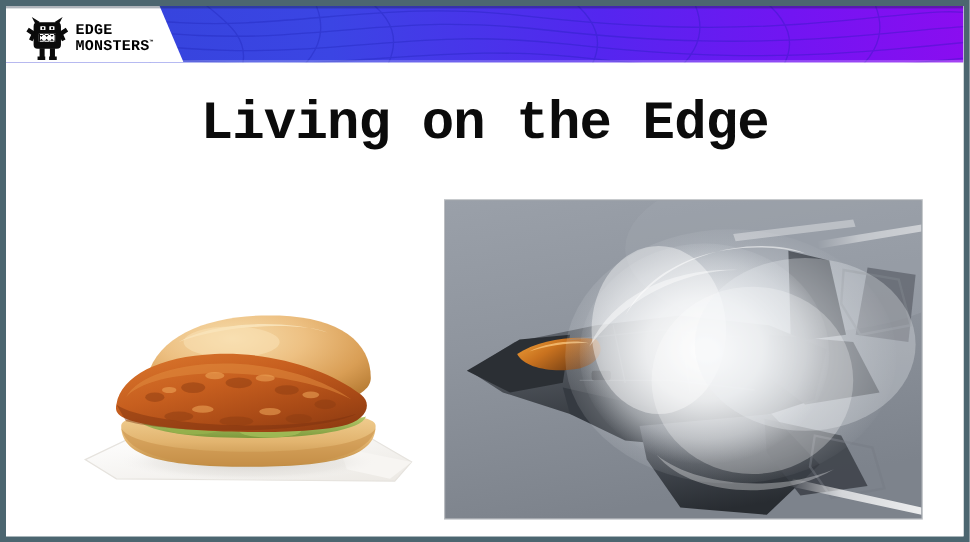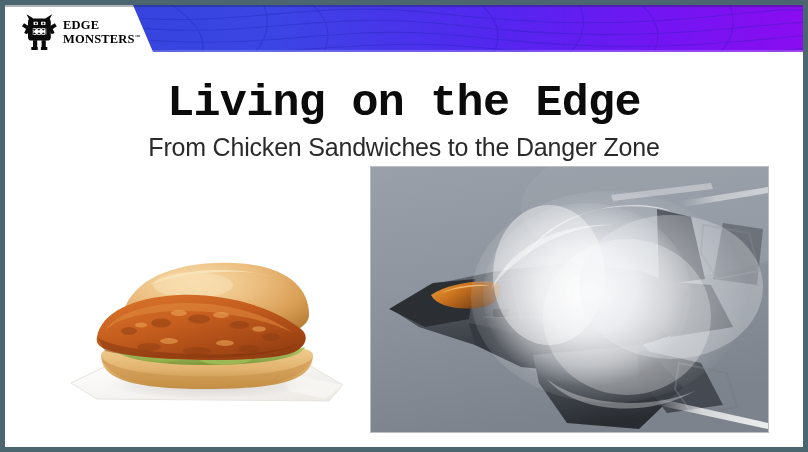--- a/index.html
+++ b/index.html
@@ -69,21 +69,21 @@
     display:flex;align-items:center;gap:4px;
     z-index:5;
   }
   .logo-mark{width:38px;height:40px;display:block;}
   .logo-words{
     display:flex;flex-direction:column;
     line-height:1.0;
     color:#000;
   }
   .logo-line1,.logo-line2{
-    font-family:Liberation Serif, serif;
+    font-family:Liberation Mono, monospace;
     font-weight:bold;
     letter-spacing:.2px;
     white-space:nowrap;
   }
   .logo-line1{font-size:12.5px;}
   .logo-line2{font-size:12.5px;margin-top:1.5px;}
   .logo-tm{font-size:5px;vertical-align:super;font-weight:bold;}
 
   
   .title{
@@ -193,21 +193,20 @@
           <rect x="24.5" y="16.2" width="1.0" height="6.6"></rect>
         </g>
       </svg>
       <div class="logo-words">
         <span class="logo-line1">EDGE</span>
         <span class="logo-line2"><span>MONSTERS</span><span class="logo-tm">™</span></span>
       </div>
     </div>
 
     <div class="title">Living on the Edge</div>
-    <div class="subtitle">From Chicken Sandwiches to the Danger Zone</div>
 
     <div class="sandwich-photo">
       <svg viewBox="0 0 300 184">
         <defs>
           <radialGradient id="bunTop" cx="38%" cy="24%" r="78%">
             <stop offset="0%" stop-color="#f6dcab"></stop>
             <stop offset="42%" stop-color="#edc082"></stop>
             <stop offset="78%" stop-color="#d99e55"></stop>
             <stop offset="100%" stop-color="#bb8038"></stop>
           </radialGradient>

